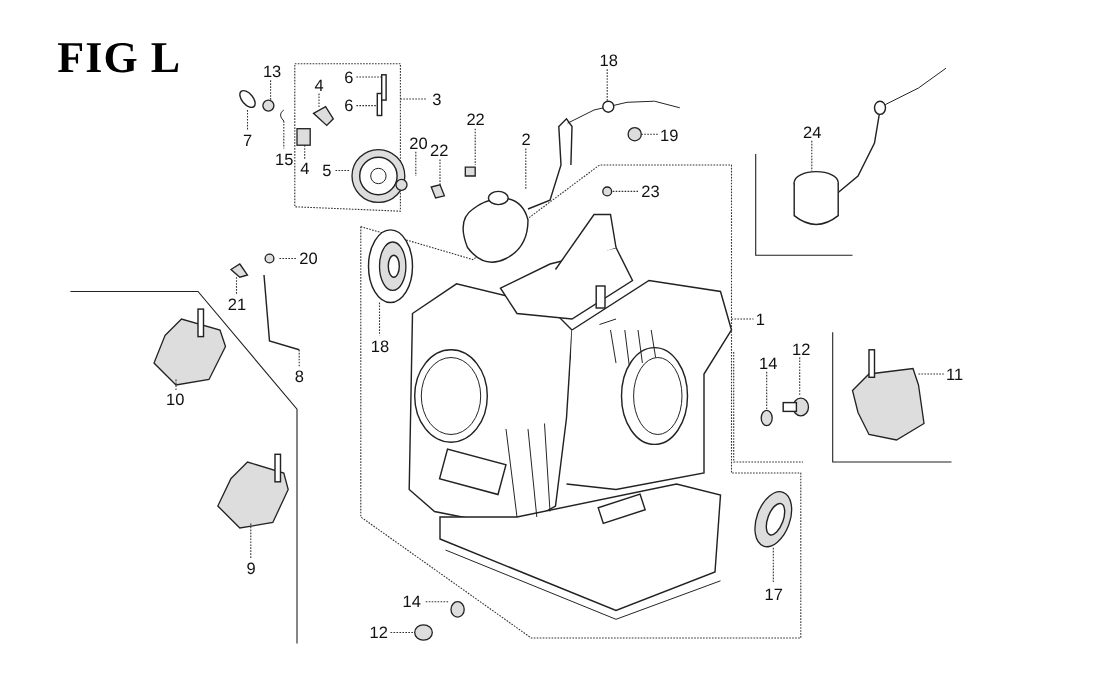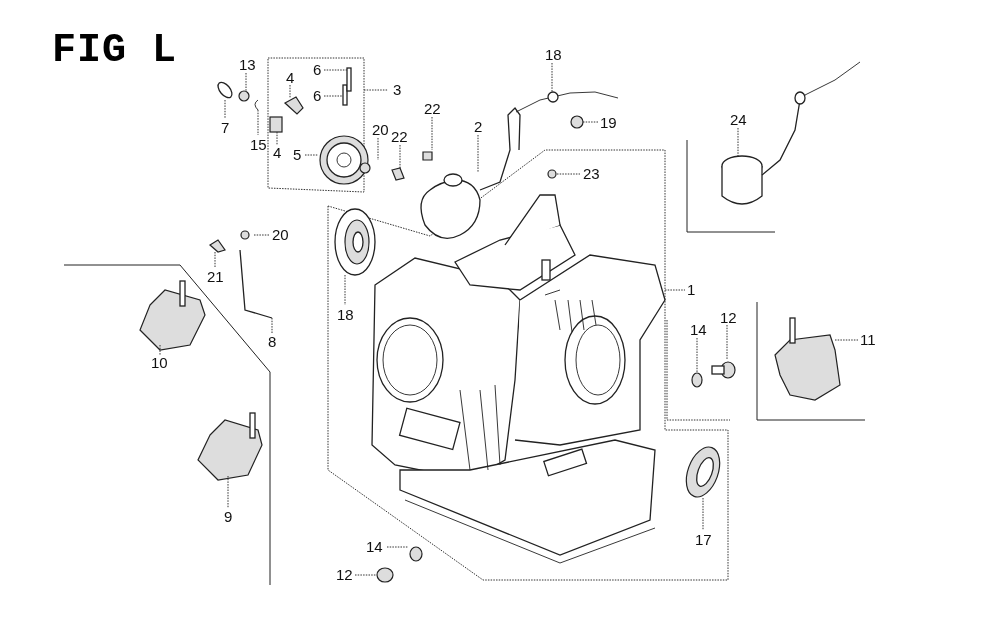--- a/index.html
+++ b/index.html
@@ -1,17 +1,17 @@
 <!DOCTYPE html>
 <html><head>
 <meta charset="utf-8">
 <style>
   html,body{margin:0;padding:0;background:#fff;}
   body{width:1000px;height:635px;position:relative;overflow:hidden;font-family:"Liberation Sans",sans-serif;}
-  #title{position:absolute;left:52px;top:28px;font-size:40px;font-weight:bold;color:#000;letter-spacing:1px;font-family:Liberation Mono, monospace;}
+  #title{position:absolute;left:52px;top:28px;font-size:40px;font-weight:bold;color:#000;letter-spacing:1px;font-family:Liberation Serif, serif;}
   svg{position:absolute;left:0;top:0;}
   .lbl{font-family:"Liberation Sans Narrow","Liberation Sans",sans-serif;font-size:15px;fill:#111;}
   .ln{stroke:#222;stroke-width:1;fill:none;}
   .dot{stroke:#333;stroke-width:1;fill:none;stroke-dasharray:1.5 1.2;}
   .part{stroke:#222;stroke-width:1.3;fill:#fff;}
   .partg{stroke:#222;stroke-width:1.2;fill:#ddd;}
   .thin{stroke:#222;stroke-width:0.9;fill:none;}
 </style>
 </head>
 <body>

